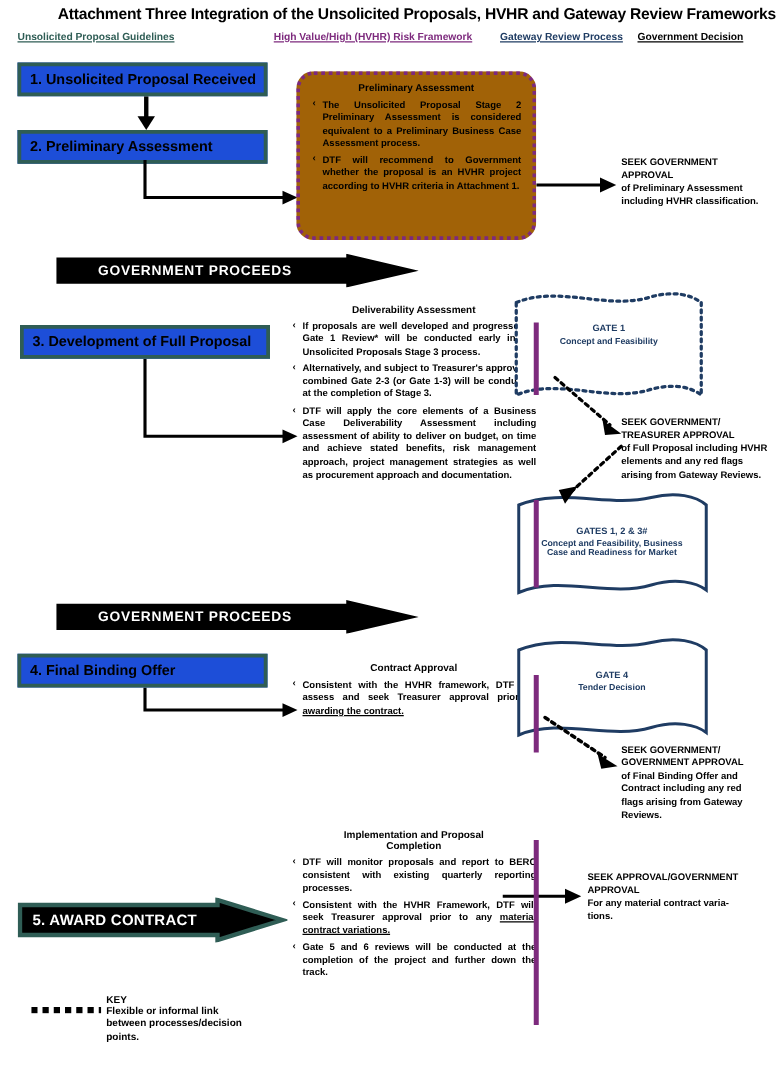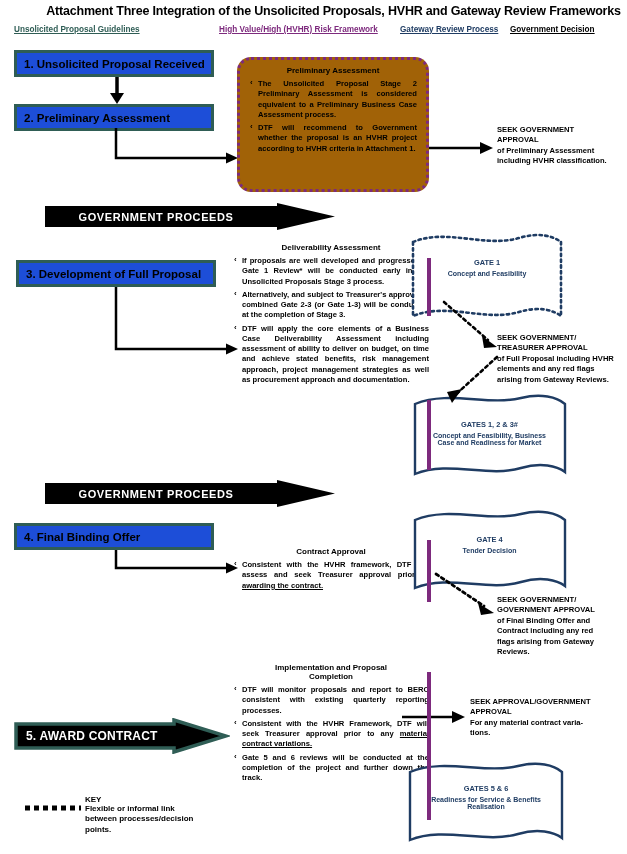--- a/index.html
+++ b/index.html
@@ -30,21 +30,21 @@
   
   .bigarrow{font-size:11px;font-weight:bold;color:#fff;letter-spacing:.6px;}
   .bigarrow .lbl{position:absolute;left:0;top:0;width:222px;height:100%;
                  display:flex;align-items:center;justify-content:center;}
   #gp1{left:45px;top:203px;width:290px;height:27px;}
   #gp2{left:45px;top:480px;width:290px;height:27px;}
   #award{left:14px;top:718px;width:216px;height:36px;}
   #award .lbl{width:160px;justify-content:flex-start;padding-left:12px;
               font-size:12px;letter-spacing:.2px;}
   #pb-deliv{left:233px;top:243px;width:196px;height:227px;}
-  #pb-contract{left:233px;top:530px;width:196px;height:60px;margin-top:17px;}
+  #pb-contract{left:233px;top:530px;width:196px;height:60px;}
   #pb-impl{left:233px;top:663px;width:196px;height:167px;}
 
   
   #pb-prelim{left:237px;top:57px;width:192px;height:135px;
              border:3px dotted #7d2a7d;border-radius:14px;background:#a16207;
              box-sizing:border-box;padding:6px 9px;}
 
   .bxtitle{text-align:center;font-size:8px;font-weight:bold;margin-bottom:4px;}
   ul.bul{list-style:none;margin:0;padding:0;}
   ul.bul li{position:relative;padding-left:9px;margin-bottom:3px;
@@ -202,30 +202,20 @@
   <div class="gatewrap" style="left:407px;top:508px;width:165px;height:92px;">
     <svg width="165" height="92" viewBox="0 0 165 92">
       <path d="M8,12 C42,-2 80,14 114,6 C134,1 150,5 158,12 L158,78 C150,72 134,68 114,74 C80,84 42,66 8,80 Z" fill="#fff" stroke="#1f3c63" stroke-width="2.4"></path>
     </svg>
     <div class="gate gatetxt" style="top:27px;">
       <div class="g-num">GATE 4</div>
       <div>Tender Decision</div>
     </div>
   </div>
 
-  <div class="gatewrap" style="left:402px;top:760px;width:168px;height:90px;">
-    <svg width="168" height="90" viewBox="0 0 168 90">
-      <path d="M8,12 C42,-2 82,14 116,6 C136,1 152,5 160,12 L160,78 C152,72 136,68 116,74 C82,84 42,66 8,80 Z" fill="#fff" stroke="#1f3c63" stroke-width="2.4"></path>
-    </svg>
-    <div class="gate gatetxt" style="top:24px;">
-      <div class="g-num">GATES 5 &amp; 6</div>
-      <div>Readiness for Service &amp; Benefits</div>
-      <div>Realisation</div>
-    </div>
-  </div>
 
   <svg class="abs" style="left:418px;top:252px;" width="24" height="66">
     <line x1="4" y1="4" x2="4" y2="62" stroke="#7d2a7d" stroke-width="0"></line>
   </svg>
 
   <svg class="abs" style="left:440px;top:300px;" width="62" height="52">
     <line x1="4" y1="2" x2="48" y2="40" stroke="#000" stroke-width="2.6" stroke-dasharray="3,3.4" stroke-linecap="round"></line>
     <polygon points="57,47 42,36 44,48" fill="#000"></polygon>
   </svg>
 

